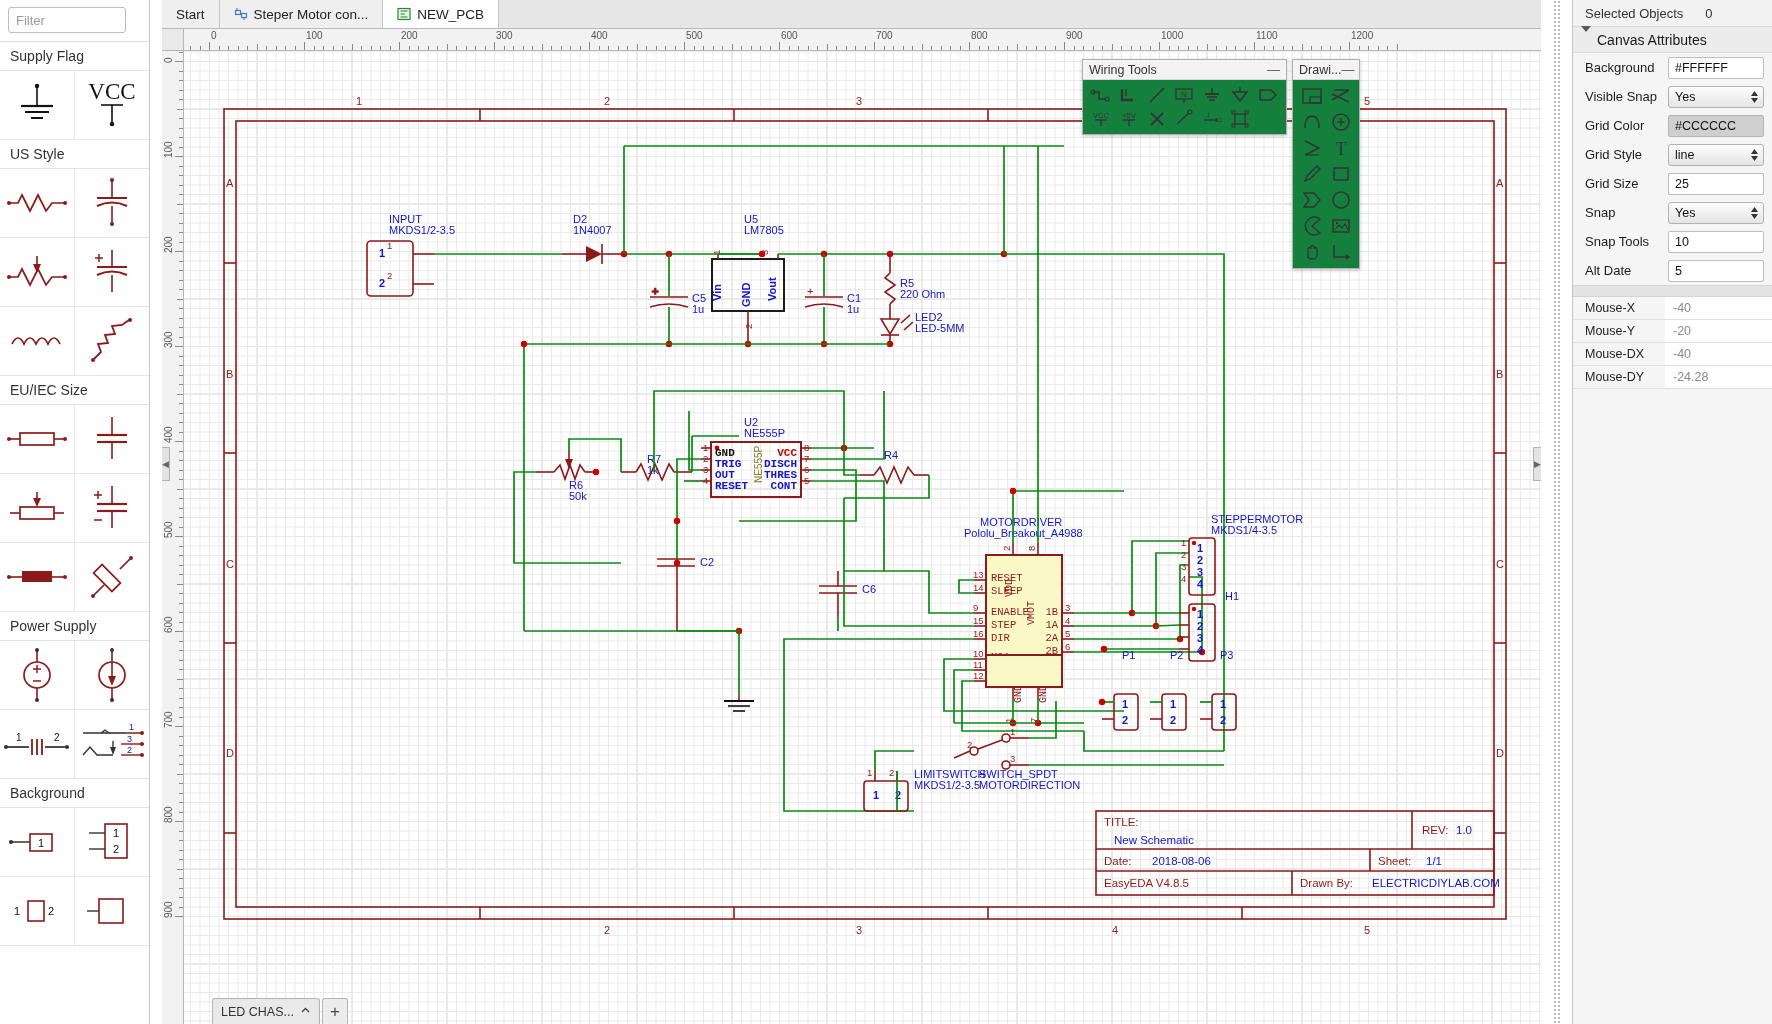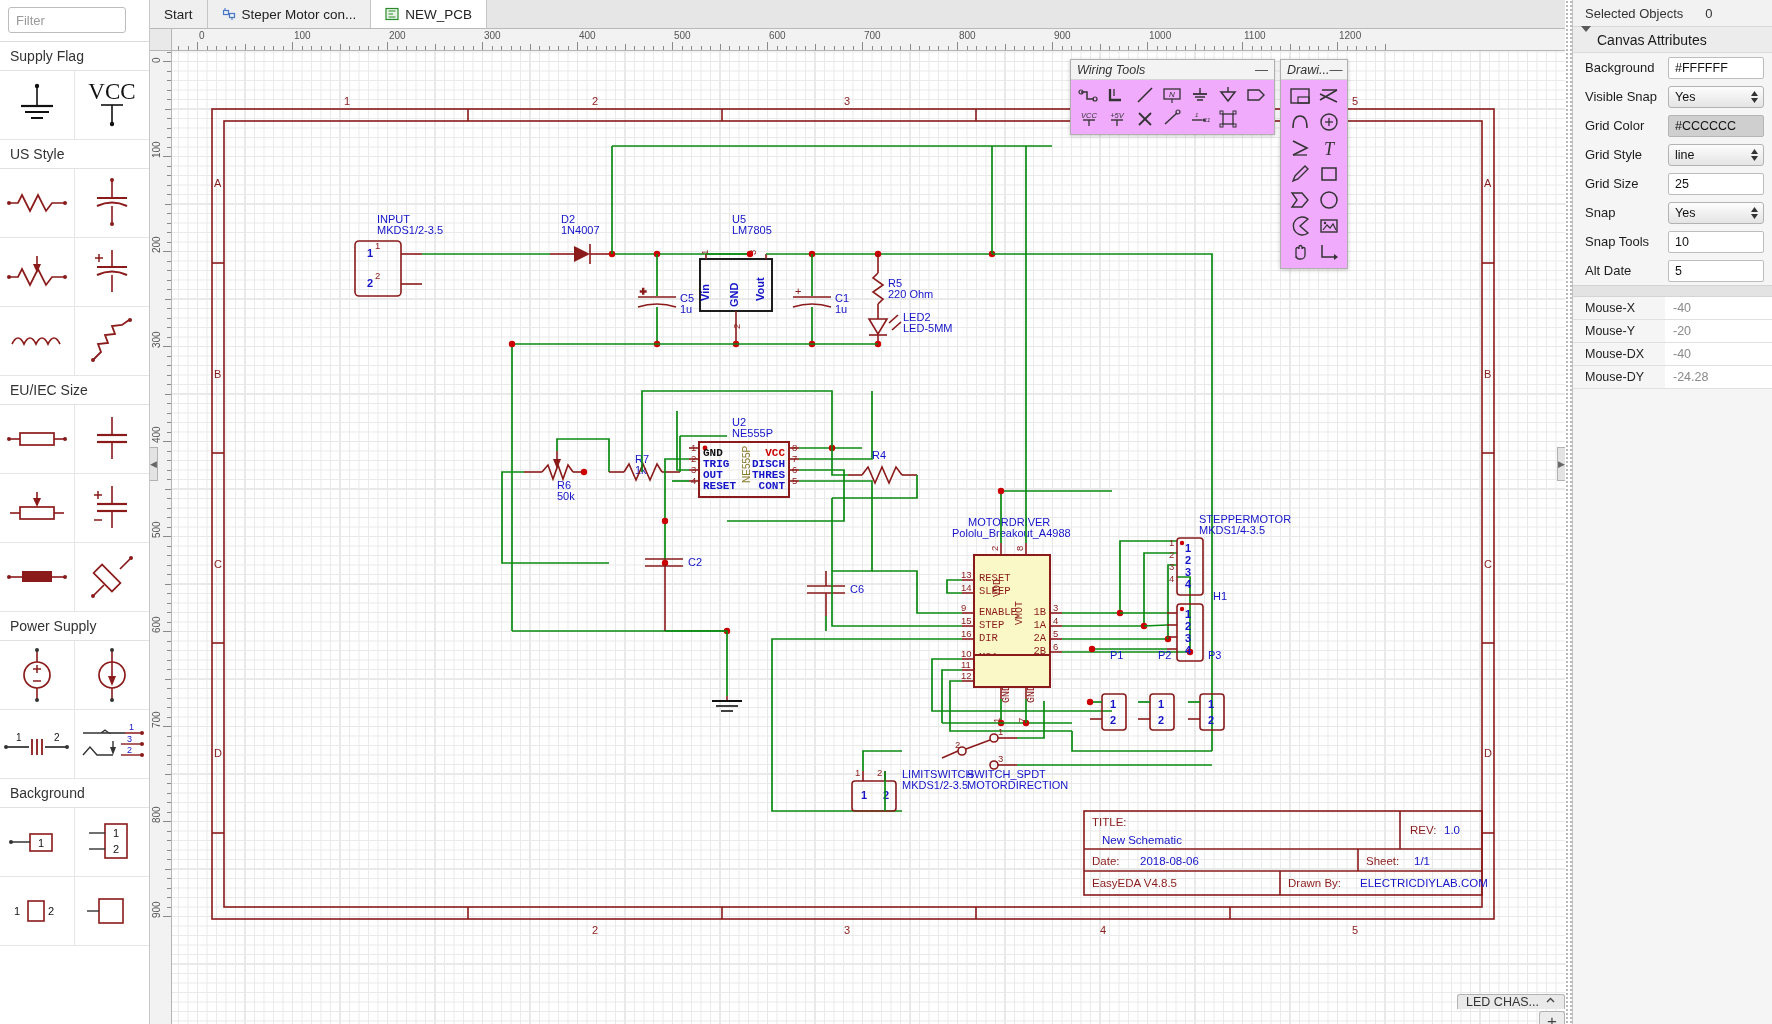--- a/index.html
+++ b/index.html
@@ -1,19 +1,19 @@
 <!DOCTYPE html>
 <html><head>
 <meta charset="utf-8">
 <style>
   * { box-sizing: border-box; margin:0; padding:0; }
   html,body { width:1772px; height:1024px; overflow:hidden;
     font-family:"Liberation Sans", sans-serif; font-size:13px; color:#222;
     background:#fff; }
-  .app { display:flex; width:1772px; height:1024px; }
+  .app { display:flex; width:1772px; height:1024px;gap:12px; }
 
   
   .lib { width:150px; height:1024px; background:#fff; border-right:1px solid #c8c8c8;
          display:flex; flex-direction:column; flex:0 0 150px; overflow:hidden; }
   .lib-filter { padding:7px 8px 8px 8px; border-bottom:1px solid #ddd; }
   .lib-filter input { width:118px; height:26px; border:1px solid #bdbdbd; border-radius:3px;
       padding:0 7px; font-size:13px; color:#555; background:#fff; outline:none; }
   .lib-filter input::placeholder { color:#9a9a9a; }
   .cat-head { padding:6px 10px; font-size:14px; color:#333; border-bottom:1px solid #e2e2e2;
       background:#fff; }
@@ -55,33 +55,33 @@
         linear-gradient(to right, #e9e9e9 1px, transparent 1px),
         linear-gradient(to bottom, #e9e9e9 1px, transparent 1px),
         linear-gradient(to right, #d2d2d2 1px, transparent 1px),
         linear-gradient(to bottom, #d2d2d2 1px, transparent 1px);
       background-size: 9.5px 9.5px, 9.5px 9.5px, 47.5px 47.5px, 47.5px 47.5px;
       background-position: 25px 10px, 25px 10px, 25px 10px, 25px 10px;
   }
   .sch { position:absolute; left:0; top:0; }
 
   
-  .palette { position:absolute; background:#f0abfc; border:1px solid #b0b0b0;
-     box-shadow:0 1px 4px rgba(0,0,0,.22); z-index:8;font-style:italic; }
+  .palette { position:absolute; background:#15803d; border:1px solid #b0b0b0;
+     box-shadow:0 1px 4px rgba(0,0,0,.22); z-index:8; }
   .pal-head { height:20px; display:flex; align-items:center; justify-content:space-between;
      padding:0 6px; font-size:12.5px; color:#333; border-bottom:1px solid #d6d6d6;
      background:#f3f3f3; }
   .pal-head .mini { color:#555; font-size:13px; line-height:1; }
   .pal-body { display:grid; padding:4px 5px; }
   .pal-btn { display:flex; align-items:center; justify-content:center; }
   .pal-btn svg { display:block; }
 
   
   .sheetbar { position:absolute; left:0; bottom:0; height:30px; width:100%;
-      display:flex; align-items:flex-end; padding-left:50px; gap:2px; pointer-events:none; z-index:9;flex-direction:column;}
+      display:flex; align-items:flex-end; padding-left:50px; gap:2px; pointer-events:none; z-index:9;}
   .sheet-tab { pointer-events:auto; height:26px; background:#e9e9e9; border:1px solid #b3b3b3;
       border-bottom:none; border-radius:3px 3px 0 0; display:flex; align-items:center;
       gap:6px; padding:0 8px; font-size:12.5px; color:#333; }
   .sheet-add { pointer-events:auto; height:26px; width:26px; background:#ececec;
       border:1px solid #b3b3b3; border-bottom:none; border-radius:3px 3px 0 0;
       display:flex; align-items:center; justify-content:center; font-size:17px; color:#444;}
 
   
   .collapse { position:absolute; width:9px; height:34px; background:#e3e3e3;
       border:1px solid #b2b2b2; display:flex; align-items:center; justify-content:center;

